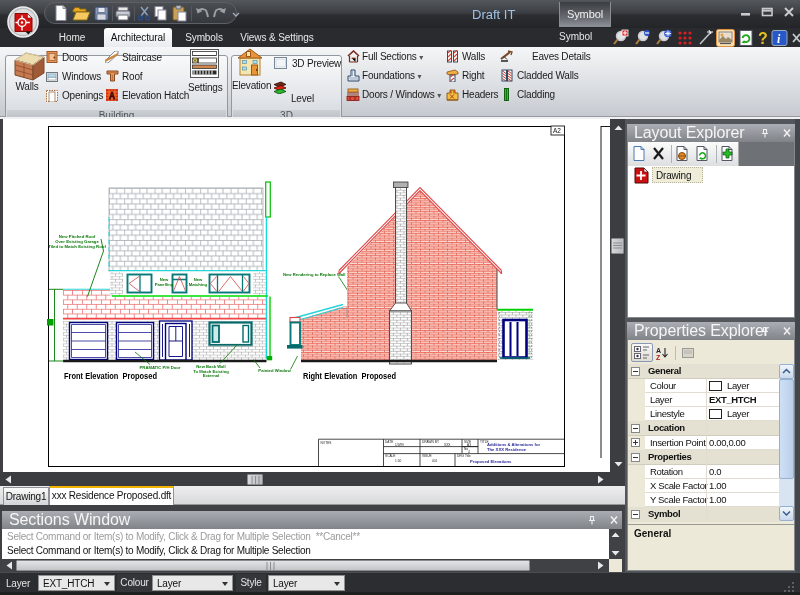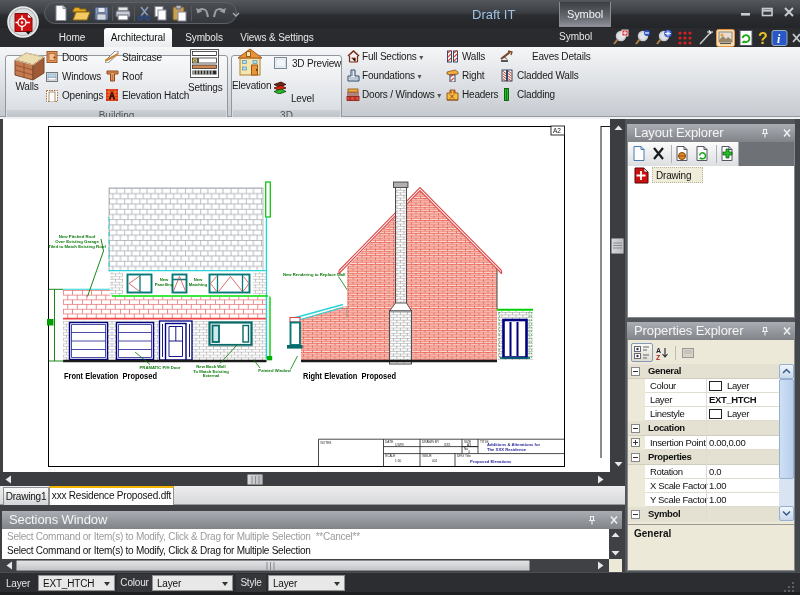--- a/index.html
+++ b/index.html
@@ -20,21 +20,21 @@
 #ribbon { left:0; top:47px; width:800px; height:70px; background:linear-gradient(#f5f6f7,#dcdfe3 55%,#c6cad0); border-bottom:1px solid #979ba1; }
 .group { position:absolute; top:0px; height:69px; border:1px solid #9298a0; border-radius:3px; background:linear-gradient(#f8f9fa,#e3e6ea 60%,#d2d5da);margin-top:8px; }
 .grouplabel { position:absolute; left:1px; right:1px; bottom:1px; height:12px; background:linear-gradient(#cdd1d6,#b4b9bf); border-radius:0 0 2px 2px; color:#4d5258; font-size:10px; text-align:center; line-height:12px; }
 .rlbl { position:absolute; font-size:10px; letter-spacing:-0.2px; color:#1a1a1a; white-space:nowrap; }
 
 #canvas { left:3px; top:119px; width:607px; height:353px; background:#ffffff; }
 #vscroll { left:610px; top:119px; width:15px; height:354px; background:#3b3d40; }
 #hscroll { left:0px; top:472px; width:610px; height:14px; background:#3b3d40; }
 .sbthumb { background:linear-gradient(90deg,#d8d9db,#b9bbbe); border:1px solid #898b8e; border-radius:1px; }
 
-.panel-title { position:absolute; height:18px; background:linear-gradient(#aaadb3,#808489); color:#f5f5f5; font-size:13px; letter-spacing:-0.1px; line-height:18px; padding-left:7px; }
+.panel-title { position:absolute; height:18px; background:linear-gradient(#aaadb3,#808489); color:#f5f5f5; font-size:16px; letter-spacing:-0.1px; line-height:18px; padding-left:7px; }
 
 #tabbar { left:0; top:486px; width:625px; height:19px; background:linear-gradient(#ededee,#d8d9db); border-bottom:1px solid #97979a; }
 #cmdwin { left:0; top:505px; width:625px; height:67px; background:#3f4144; }
 #statusbar { left:0; top:572px; width:800px; height:23px; background:#2b2d30; border-top:1px solid #4a4d51; color:#e4e4e4; font-size:11px; }
 .combo { position:absolute; top:575px; height:16px; background:#e8e8e8; border:1px solid #909090; color:#111; font-size:10px; letter-spacing:-0.2px; line-height:15px; padding-left:4px; }
 .slbl { position:absolute; top:574px; height:18px; background:#34363a; color:#e4e4e4; font-size:10px; letter-spacing:-0.2px; line-height:18px; text-align:center; }
 .pbox { left:3px; width:9px; height:9px; background:#fff; border:1px solid #888; }
 .pbox::before { content:""; position:absolute; left:1px; top:3px; width:5px; height:1px; background:#333; }
 .pboxp { left:3px; width:9px; height:9px; background:#fff; border:1px solid #888; }
 .pboxp::before { content:""; position:absolute; left:1px; top:3px; width:5px; height:1px; background:#333; }

